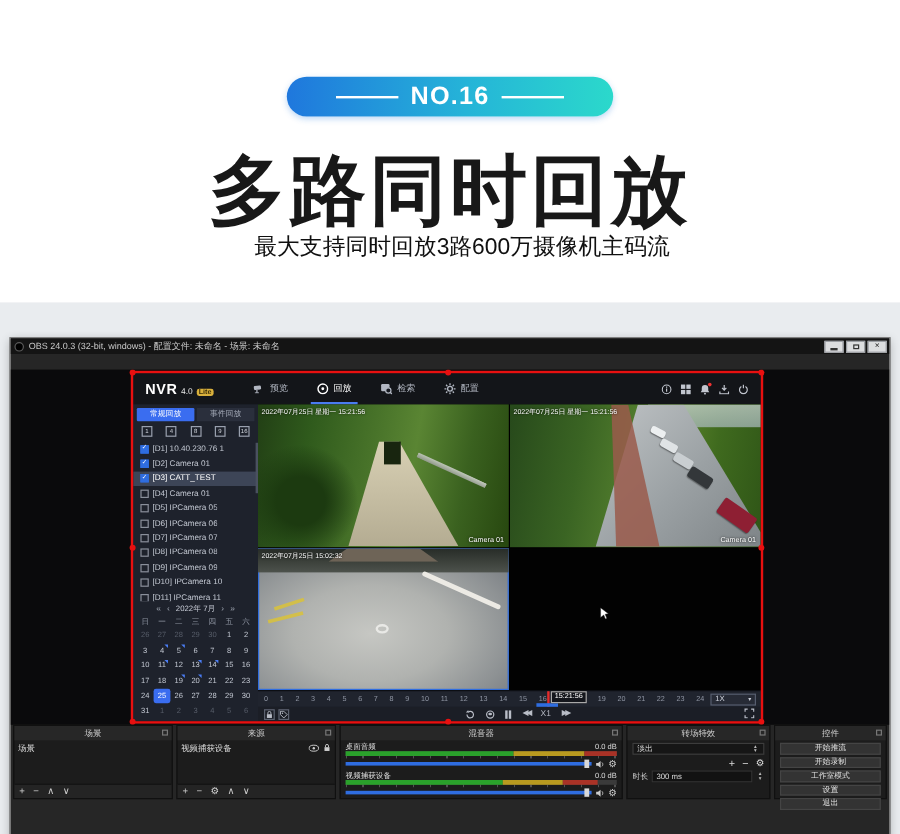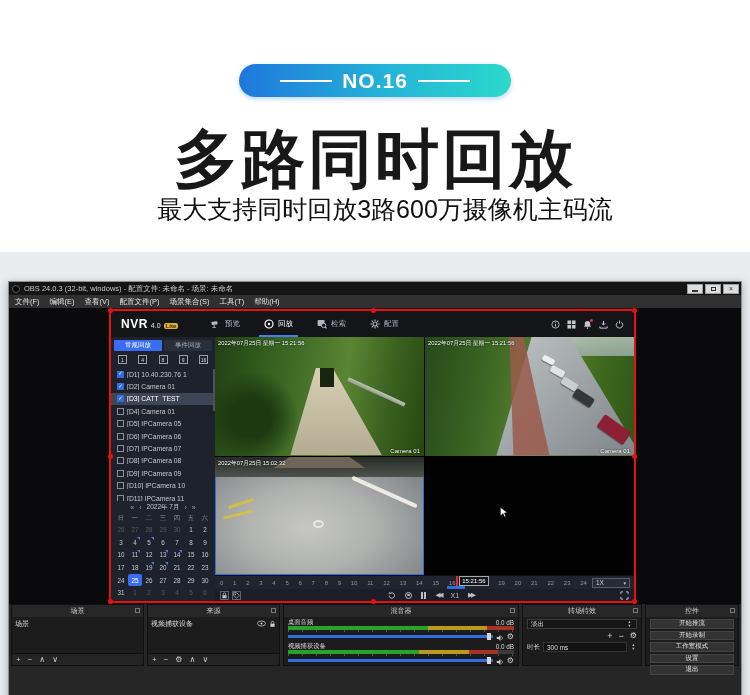--- a/index.html
+++ b/index.html
@@ -9,21 +9,21 @@
 
   
   .badge-pill{position:absolute;left:50%;top:64px;transform:translateX(-50%);
     width:272px;height:33px;border-radius:17px;
     background:linear-gradient(92deg,#1f77dd 0%,#25b4d8 55%,#2bd9cb 100%);
     display:flex;align-items:center;justify-content:center;gap:10px;box-shadow:0 2px 5px rgba(31,119,221,.3);}
   .badge-line{width:52px;height:2px;background:#fff;}
   .badge-text{color:#fff;font-size:21px;font-weight:700;letter-spacing:1px;}
   .main-title{position:absolute;top:94px;left:0;right:0;text-align:center;
     font-size:64px;font-weight:900;color:#181818;letter-spacing:3px;line-height:1.3;margin-top:24px;}
-  .subtitle{position:absolute;top:193px;left:0;right:0;text-align:center;font-size:25px;color:#101010;padding-left:20px;}
+  .subtitle{position:absolute;top:193px;left:0;right:0;text-align:center;font-size:19px;color:#101010;padding-left:20px;}
 
   
   .obs{position:absolute;left:8px;top:281px;width:734px;height:509px;background:#262626;
        border:1px solid #8d8d8d;box-shadow:0 2px 8px rgba(0,0,0,.3);box-sizing:border-box;}
   .titlebar{position:absolute;top:0;left:0;right:0;height:13px;background:#141414;display:flex;align-items:center;}
   .obs-logo{width:8px;height:8px;border-radius:50%;background:#000;border:1px solid #5a5a5a;margin:0 4px 0 3px;flex:none;box-sizing:border-box;}
   .title-text{font-size:7.5px;color:#c9c9c9;flex:1;white-space:nowrap;overflow:hidden;}
   .win-btns{display:flex;gap:2px;margin-right:2px;}
   .wb{width:16px;height:10px;background:#dcdddf;border:1px solid #9b9ea3;display:flex;
       align-items:center;justify-content:center;font-size:7px;color:#222;box-sizing:border-box;line-height:1;}
@@ -217,29 +217,20 @@
       <span class="win-btns">
         <span class="wb">
             <span class="wb-min-glyph"></span>
           </span>
         <span class="wb">
             <span class="wb-restore-glyph"></span>
           </span>
         <span class="wb">×</span>
       </span>
     </div>
-    <div class="menubar">
-        <span class="menu-item">文件(F)</span>
-        <span class="menu-item">编辑(E)</span>
-        <span class="menu-item">查看(V)</span>
-        <span class="menu-item">配置文件(P)</span>
-        <span class="menu-item">场景集合(S)</span>
-        <span class="menu-item">工具(T)</span>
-        <span class="menu-item">帮助(H)</span>
-      </div>
 
     <div class="preview">
 
       <div class="nvr">
         <div class="nvr-header">
           <span class="brand">
             <span class="brand-name">NVR</span>
             <span class="brand-ver">4.0</span>
             <span class="lite">Lite</span>
           </span>

